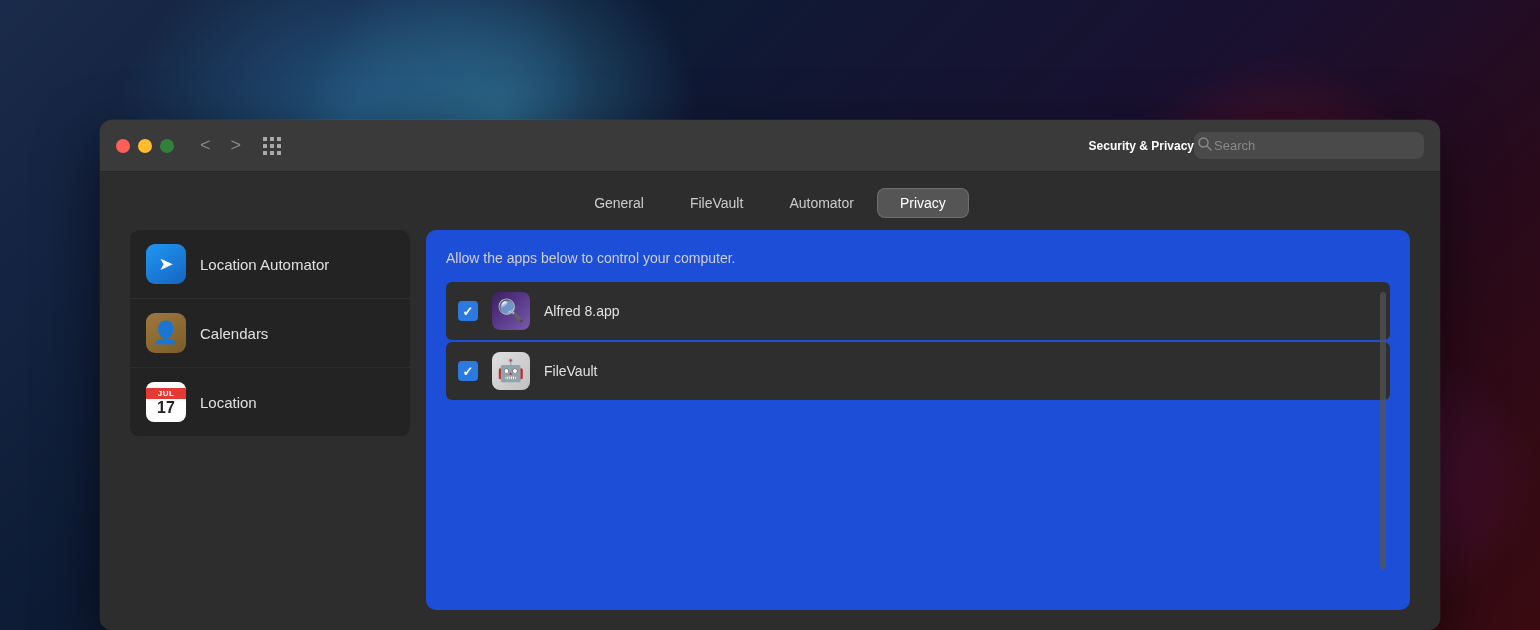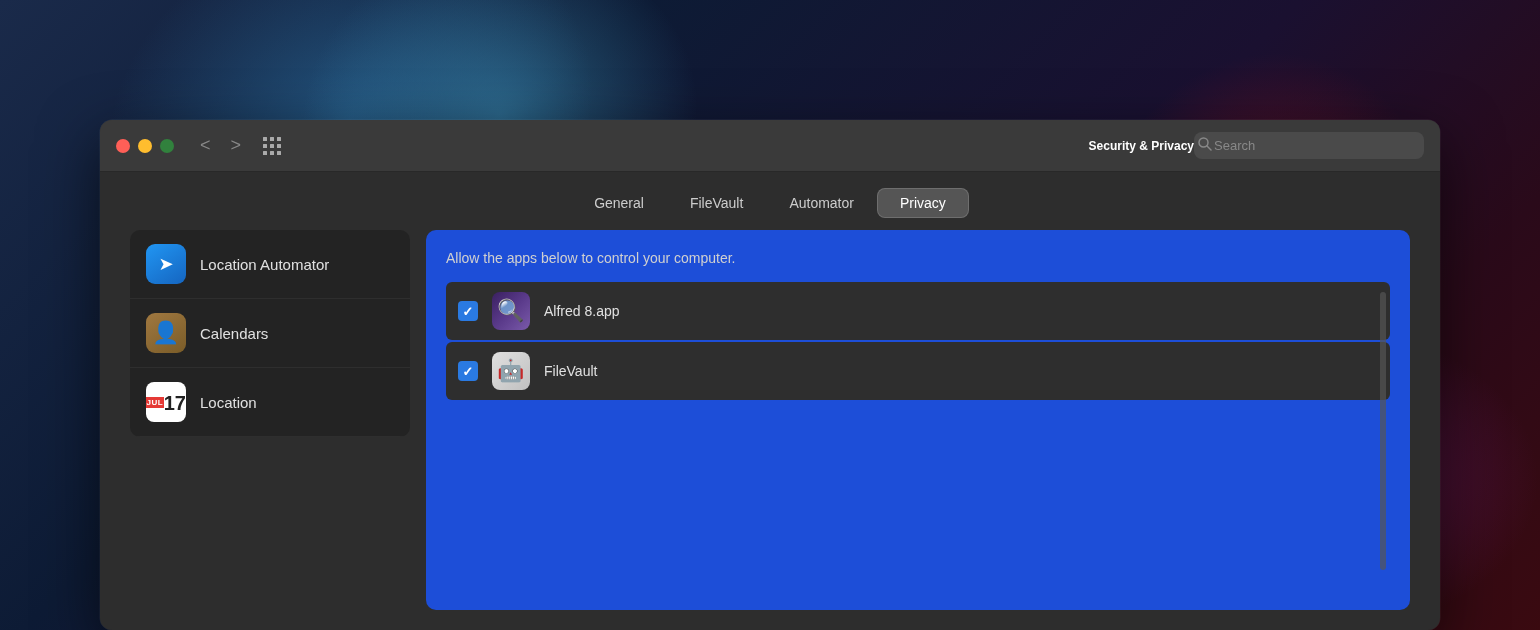--- a/index.html
+++ b/index.html
@@ -251,38 +251,38 @@
     .contacts-icon {
       background: linear-gradient(145deg, #a07840, #7a5c28);
     }
 
     .contacts-emoji {
       font-size: 22px;
     }
 
     .calendar-icon {
       background: white;
-      flex-direction: row;
+      flex-direction: column;
       border-radius: 8px;
       overflow: hidden;
     }
 
     .calendar-header {
       background: #e53935;
       width: 100%;
       text-align: center;
       font-size: 8px;
       color: white;
       font-weight: 600;
       padding: 1px 0;
       letter-spacing: 0.5px;
     }
 
     .calendar-date {
-      font-size: 20px;
+      font-size: 16px;
       font-weight: 700;
       color: #222;
       line-height: 1;
       margin-top: 1px;
     }
 
     .sidebar-item-label {
       font-size: 15px;
       color: #e0e0e0;
       font-weight: 400;

